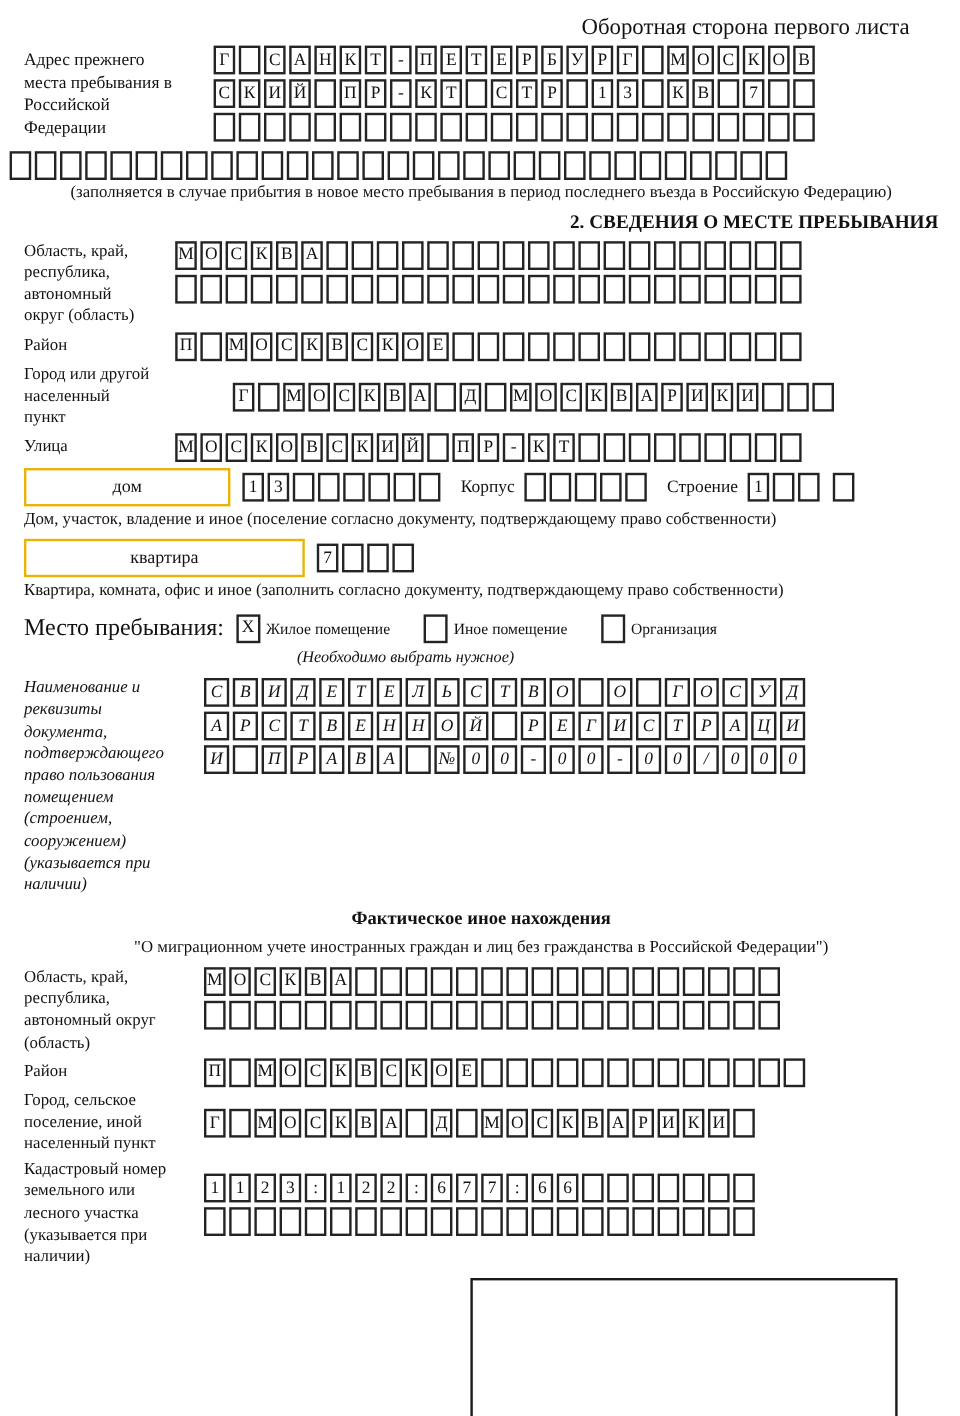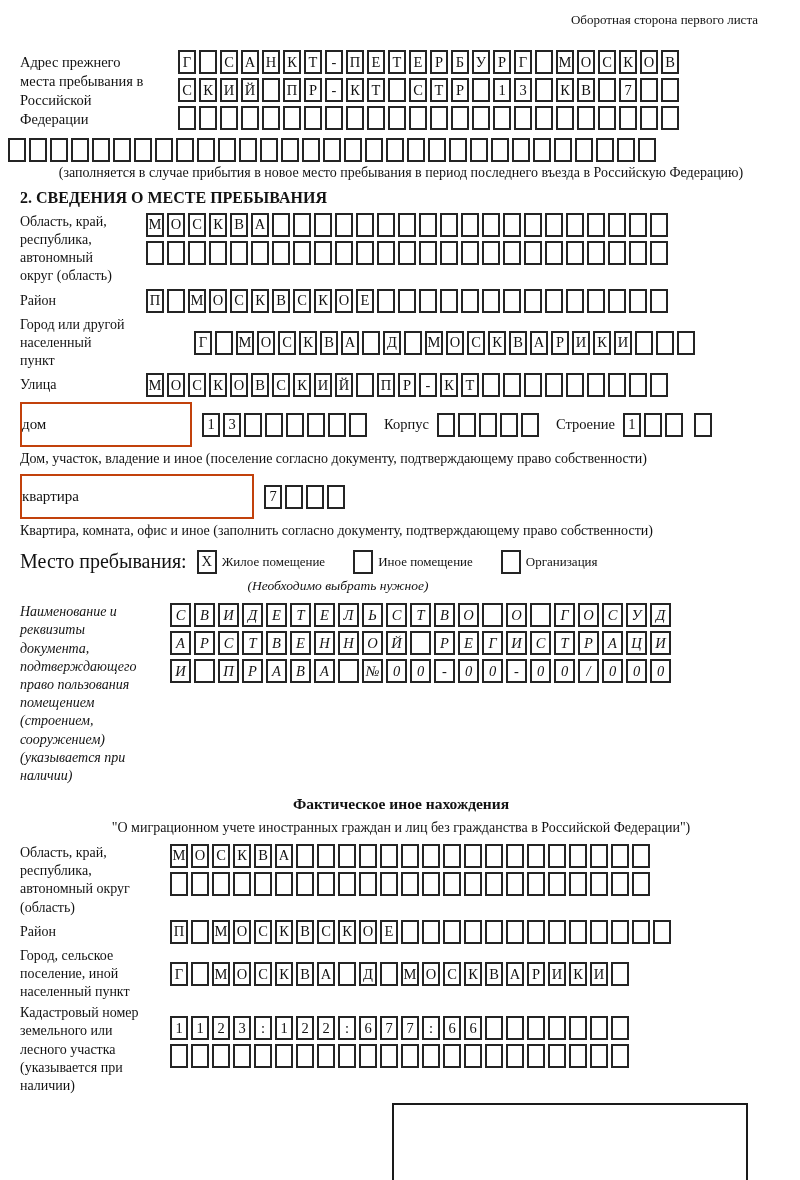--- a/index.html
+++ b/index.html
@@ -3,46 +3,46 @@
 <meta charset="utf-8">
 <style>
   * { margin:0; padding:0; box-sizing:border-box; }
   html,body { background:#ffffff; }
   .page {
     width:800px; min-height:1180px; background:#fff;
     padding:12px 18px 10px 20px;
     font-family:"Liberation Serif","DejaVu Serif",serif;
     color:#121212; overflow:hidden; position:relative;
   }
-  .header-note { text-align:right; font-size:13px; padding-right:24px; margin-bottom:22px; }
+  .header-note { text-align:right; font-size:19px; padding-right:24px; margin-bottom:4px; }
 
   .row-block { display:flex; align-items:flex-start; margin-bottom:3px; }
   .row-line  { display:flex; align-items:center; margin-bottom:3px; }
   .lbl { font-size:14px; line-height:1.3; flex:none; padding-right:20px; }
   .lbl-prev { width:158px; font-size:14.5px; padding-top:3px; }
   .lbl-126 { width:126px; }
   .lbl-150 { width:150px; }
   .grid .cells { margin-bottom:4px; }
   .cells { display:flex; flex:none; }
   .cell {
     width:18px; height:24px; border:2px solid #242424; margin-right:3px;
     display:flex; align-items:center; justify-content:center;
     font-size:14.5px; flex:none; background:#fff;
   }
   .wide .cell, .cells.wide .cell { width:21px; }
   .fullrow { margin:4px 0 2px -12px; }
   .indent { margin-left:48px; }
   .note { font-size:14px; line-height:1.35; }
   .center { text-align:center; }
   .small-note { font-size:13.5px;font-style:italic; }
-  .h-title { text-align:left; font-weight:bold; font-size:16px; margin:6px 0 6px; }
+  .h-title { text-align:right; font-weight:bold; font-size:16px; margin:6px 0 6px; }
   .h-title2 { text-align:center; font-weight:bold; font-size:15.5px; margin:10px 0 6px; }
 
   .house-row { display:flex; align-items:center; margin:5px 0 3px; }
-  .named-box { border:2px solid #c2410c; height:45px; display:flex; align-items:center; font-size:15px; flex:none; }
+  .named-box { border:2px solid #eab308; height:32px; display:flex; align-items:center; justify-content:center; font-size:15px; flex:none; }
   .nb-dom { width:172px; margin-right:10px; }
   .nb-kv  { width:234px; margin-right:10px; }
   .inline-lbl { font-size:14.5px; margin:0 8px 0 14px; flex:none; }
   .stroenie .cell:last-child { margin-left:8px; }
 
   .stay-row { display:flex; align-items:center; margin-top:9px; }
   .stay-lbl { font-size:20px; margin-right:10px; }
   .opt { font-size:13px; margin-left:2px; }
   .opt-gap { margin-right:28px; }
   .check { width:20px; }

